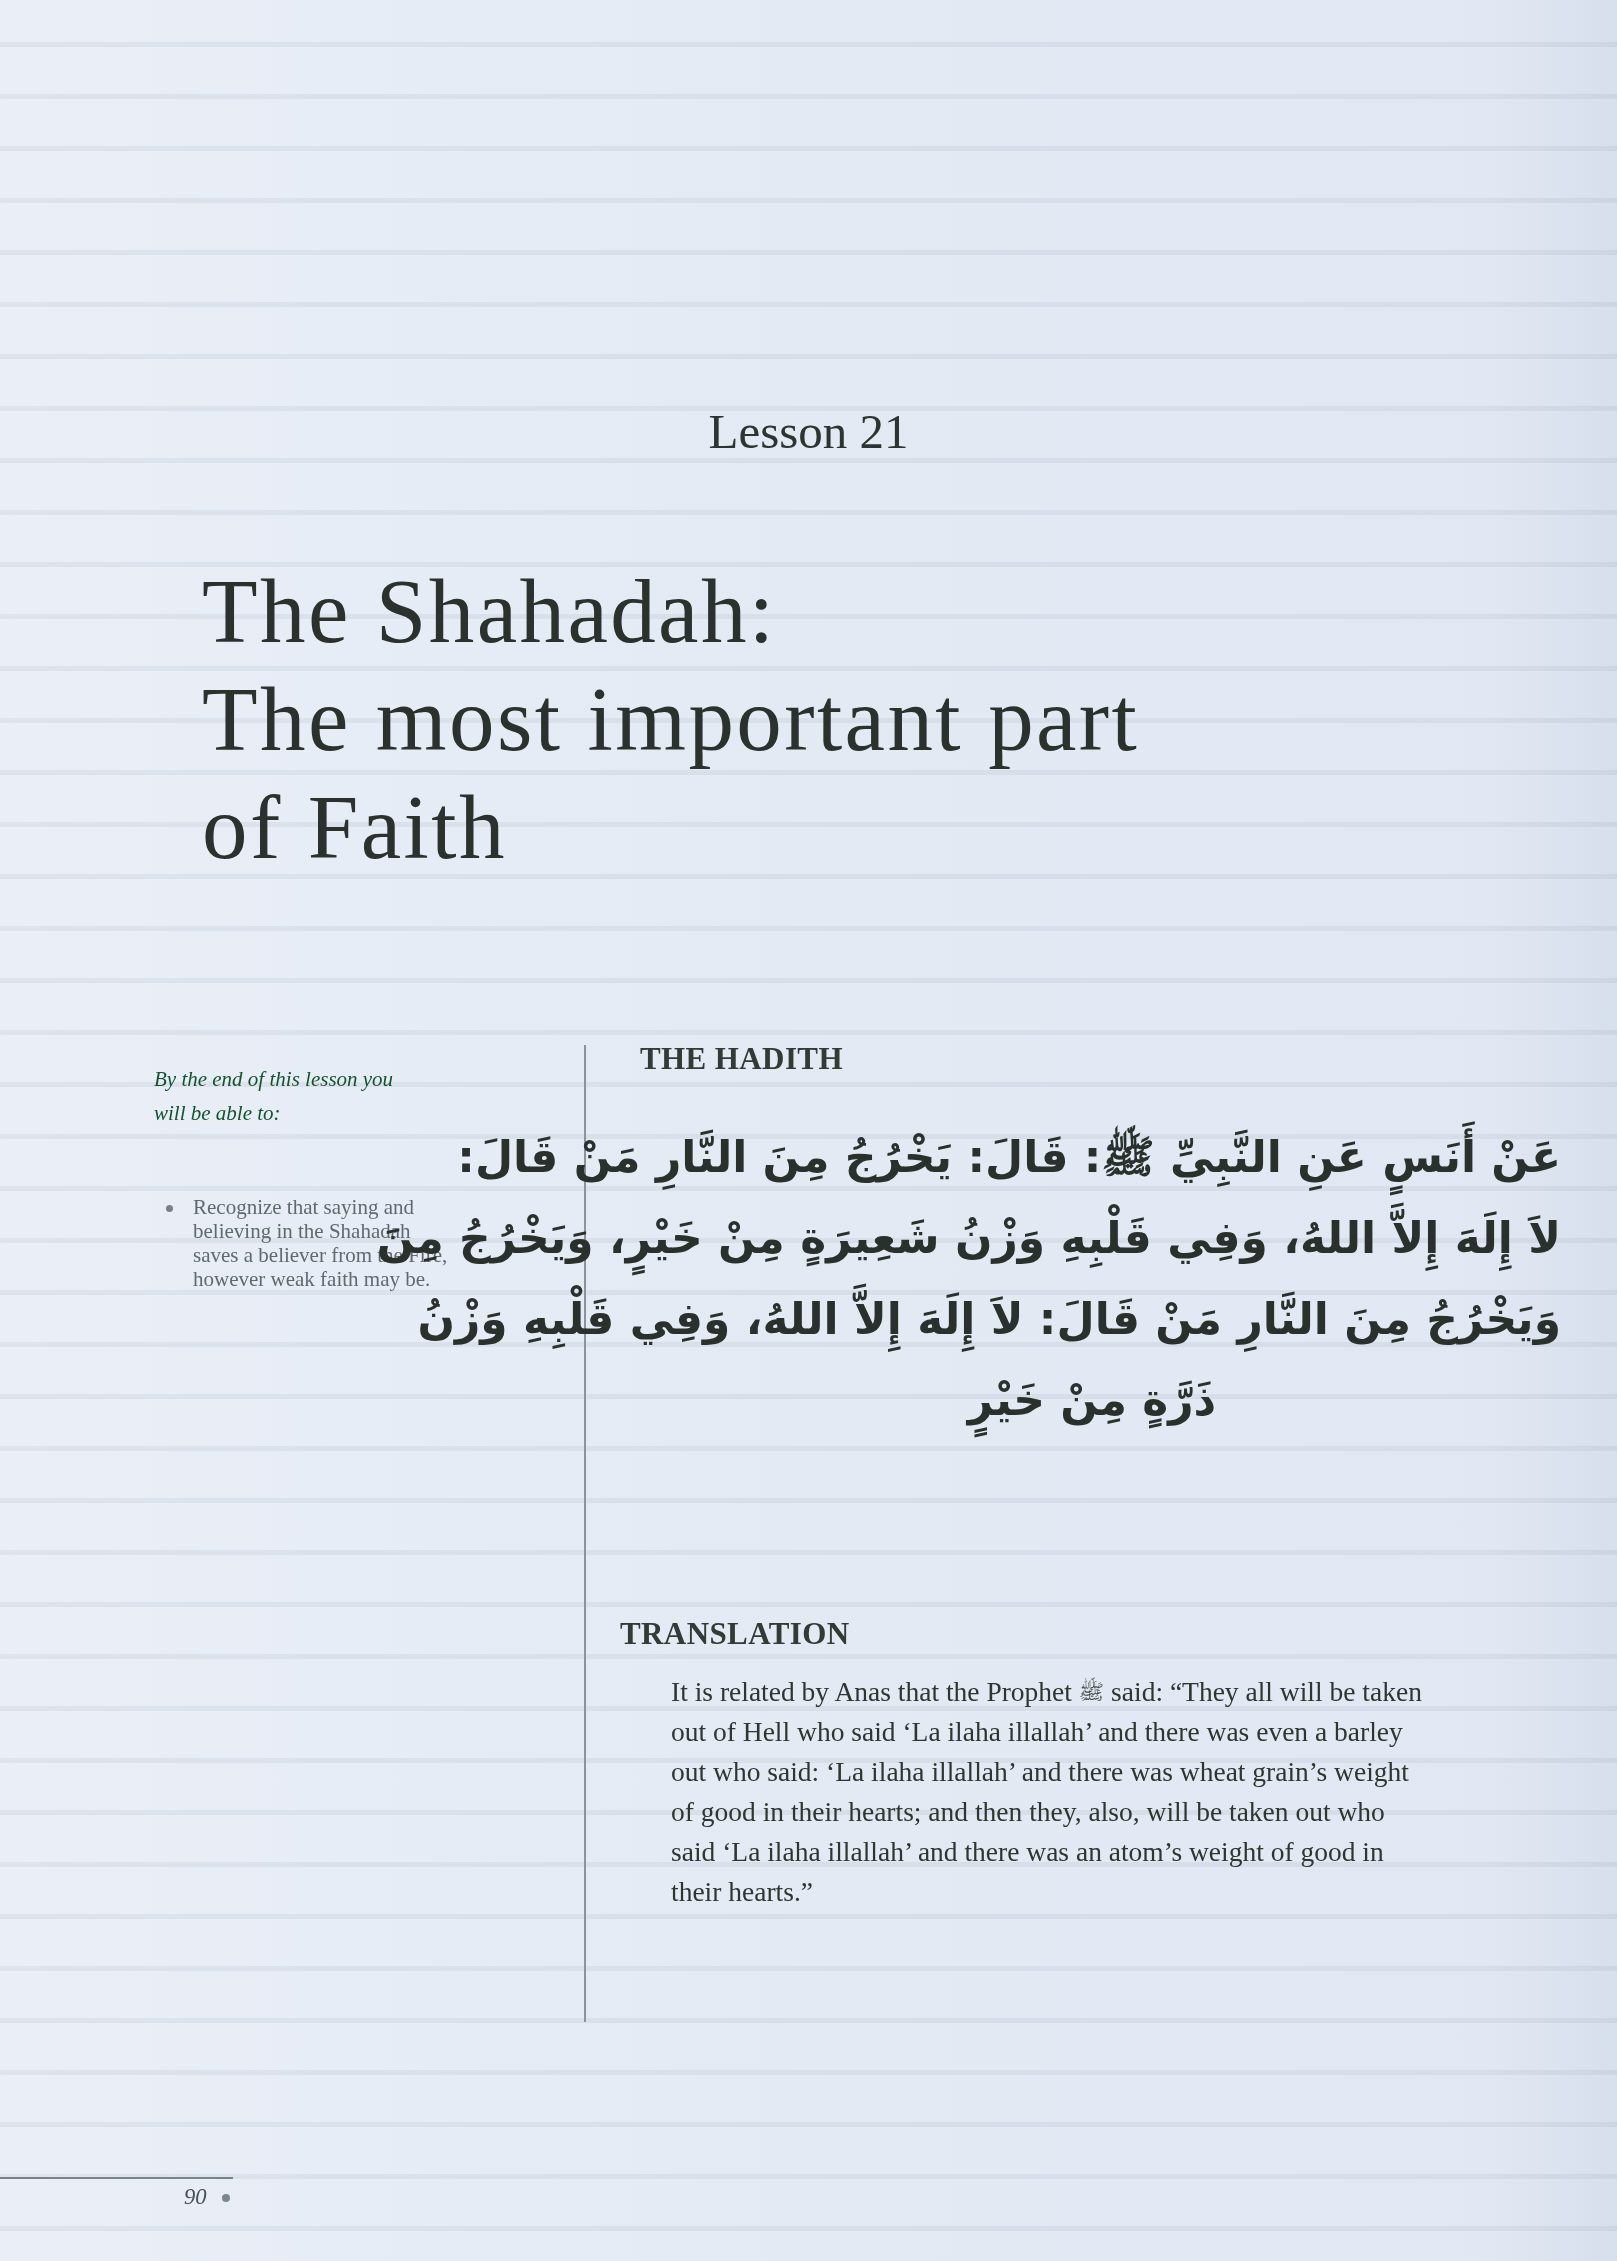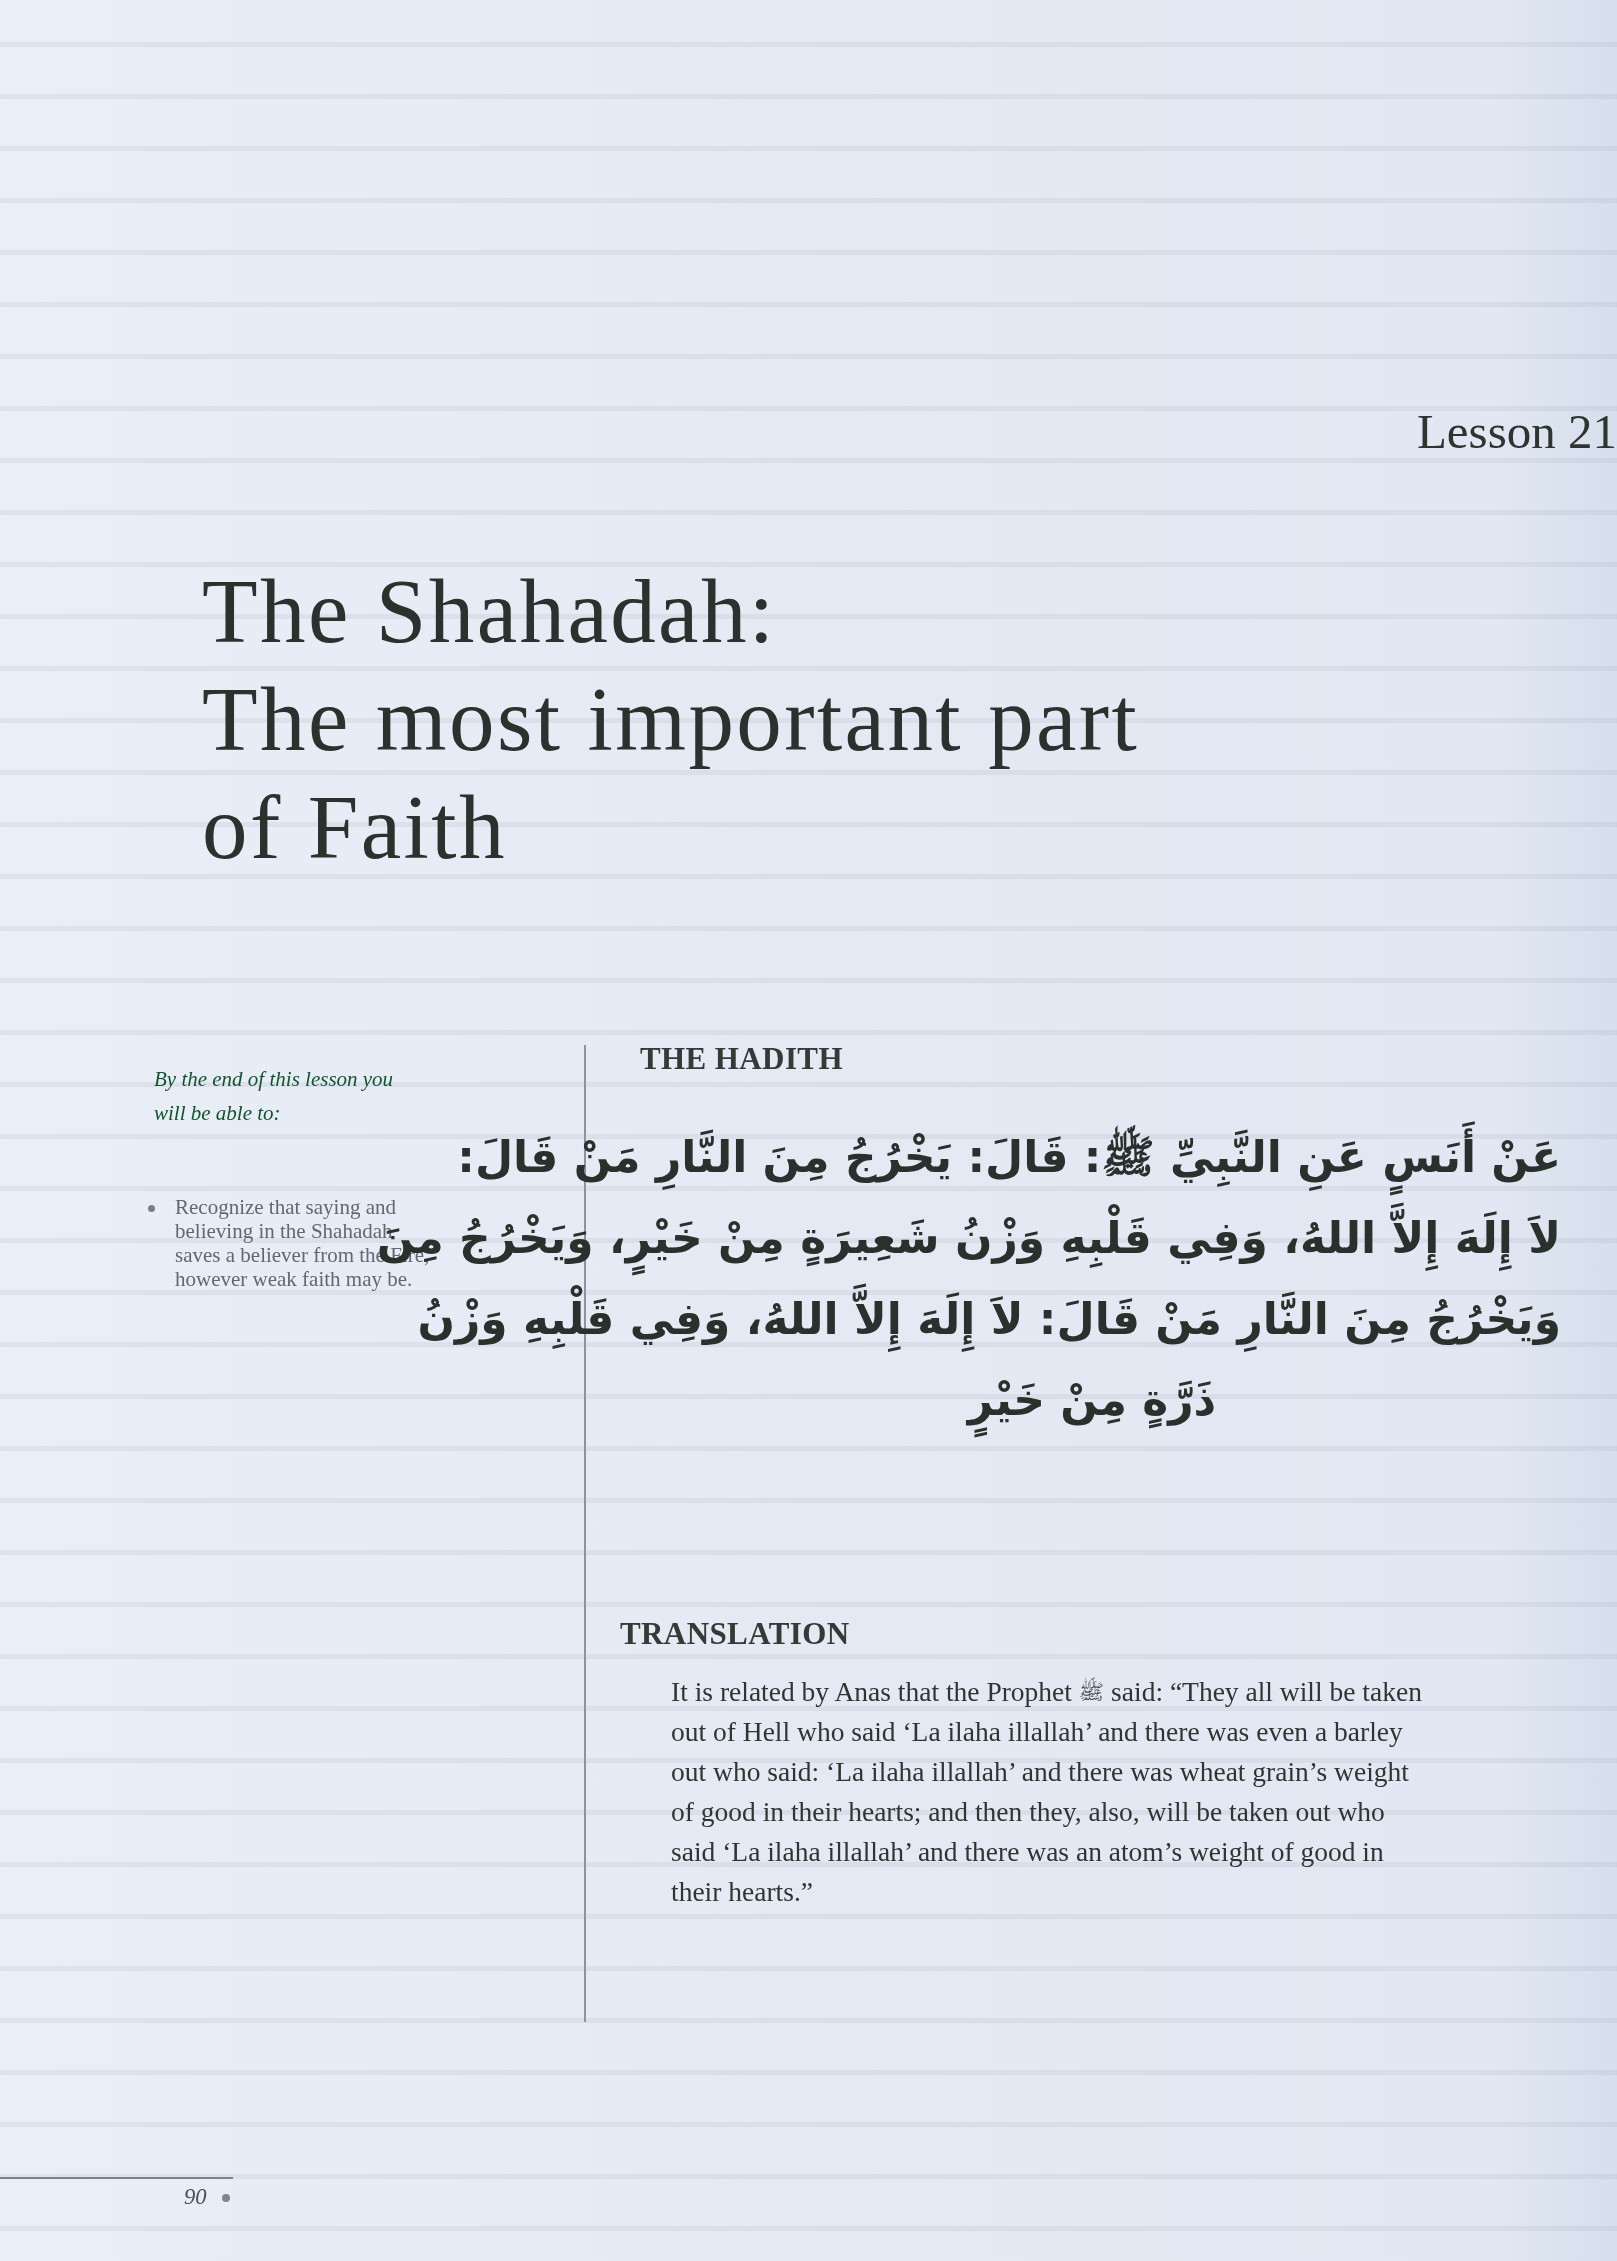--- a/index.html
+++ b/index.html
@@ -12,35 +12,35 @@
   }
   .ghost {
     position: absolute; left: 0; top: 0; width: 1617px; height: 2261px;
     pointer-events: none;
     opacity: 0.08;
     background:
       repeating-linear-gradient(180deg, transparent 0, transparent 42px, #56606c 42px, #56606c 47px, transparent 47px, transparent 52px);
   }
   .lesson-num {
     position: absolute; left: 0; width: 1617px; top: 403px;
-    text-align: right; font-size: 49px; letter-spacing: 0px;
+    text-align: center; font-size: 49px; letter-spacing: 0px;
     color: #2e3530;
   }
   .title {
     position: absolute; left: 202px; width: 1375px; top: 558px;
     font-size: 91px; line-height: 108px;
     letter-spacing: 2.4px; color: #2b322d;
     margin: 0; font-weight: normal;
   }
   .objectives-intro {
     position: absolute; left: 154px; top: 1062px; width: 291px;
     font-style: italic; font-size: 21px; line-height: 34px; color: #14532d;
   }
   .objectives-list {
-    position: absolute; left: 148px; top: 1195px; width: 380px;
+    position: absolute; left: 166px; top: 1195px; width: 380px;
     list-style: none; margin: 0; padding: 0;
   }
   .objectives-list li {
     position: relative; padding-left: 27px;
     font-size: 21px; line-height: 24px; color: #62686f;
   }
   .objectives-list .bullet {
     position: absolute; left: 0; top: 9.7px; width: 7.3px; height: 7.3px;
     border-radius: 50%; background: #7a8087;
   }

